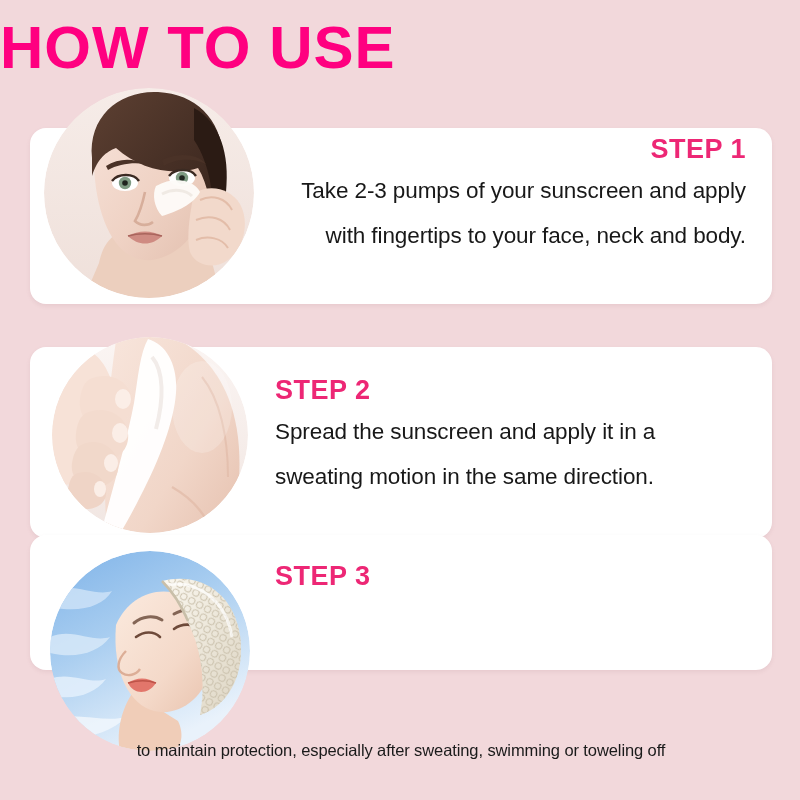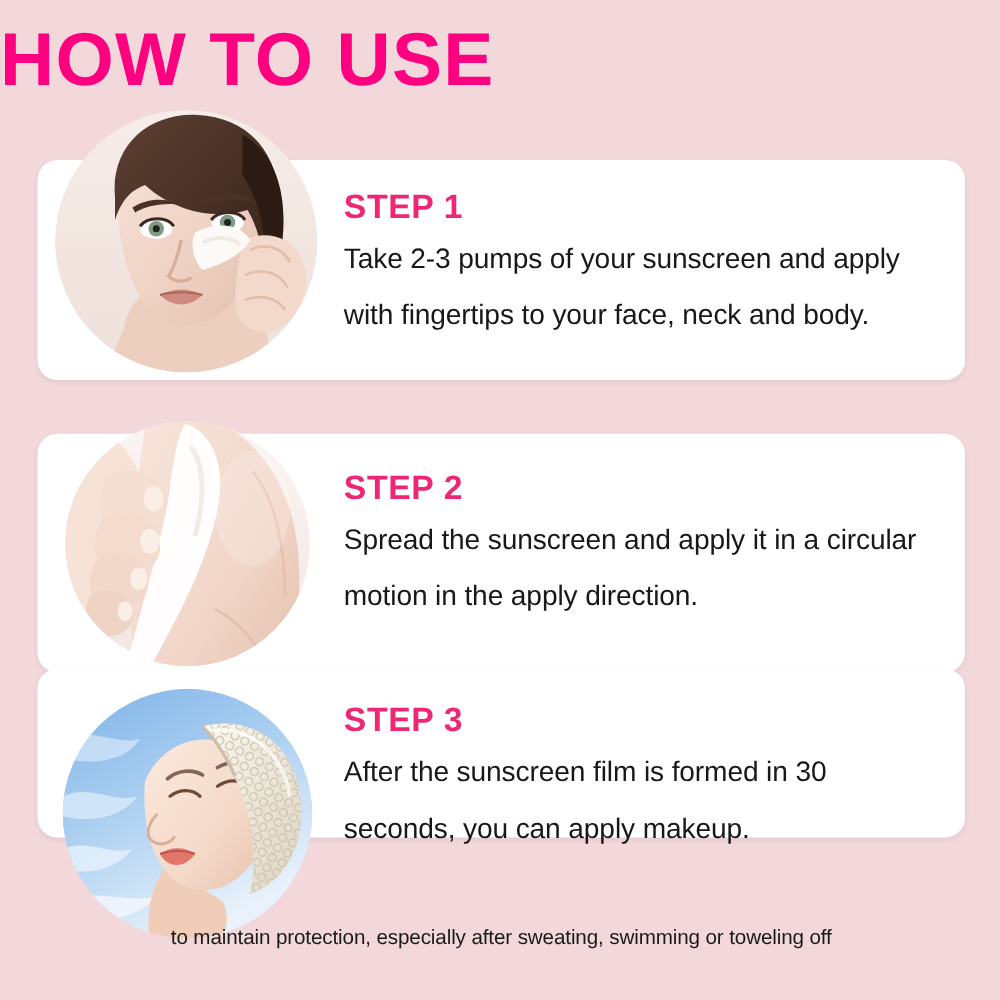--- a/index.html
+++ b/index.html
@@ -62,21 +62,21 @@
     margin: 0 0 4px 0;
     line-height: 30px;
   }
   .step-body {
     font-size: 22.5px;
     line-height: 45px;
     color: #181818;
     margin: 0;
     letter-spacing: -0.1px;
   }
-  #card-1 .step-text { top: 22px; }
+  #card-1 .step-text { top: 6px; text-align: right; }
   #card-2 .step-text { top: 28px; }
   #card-3 .step-text { top: 26px; }
 
   
   .photo {
     position: absolute;
     border-radius: 50%;
     overflow: hidden;
   }
   .photo svg { display: block; }
@@ -173,21 +173,21 @@
 
         <path d="M112 98 C130 88 150 92 156 104 C150 116 132 124 118 128 C110 120 108 106 112 98 Z" fill="#fdfbf8" opacity="0.96"></path>
         <path d="M118 106 C130 100 142 102 148 108" stroke="#f0eae4" stroke-width="3" fill="none"></path>
       </g>
     </svg>
   </div>
 
   <div class="card" id="card-2">
     <div class="step-text">
       <p class="step-label">STEP 2</p>
-      <p class="step-body">Spread the sunscreen and apply it in a circular motion in the apply direction.</p>
+      <p class="step-body">Spread the sunscreen and apply it in a sweating motion in the same direction.</p>
     </div>
   </div>
 
   <div class="photo" id="photo-2">
     <svg width="196" height="196" viewBox="0 0 196 196">
       <defs>
         <clipPath id="c2">
             <circle cx="98" cy="98" r="98"></circle>
           </clipPath>
         <linearGradient id="skin2" x1="0" y1="0" x2="1" y2="1">
@@ -223,21 +223,20 @@
         <ellipse cx="48" cy="152" rx="6" ry="8" fill="#fbeee7"></ellipse>
 
         <ellipse cx="150" cy="70" rx="30" ry="46" fill="#ffffff" opacity="0.2"></ellipse>
       </g>
     </svg>
   </div>
 
   <div class="card" id="card-3">
     <div class="step-text">
       <p class="step-label">STEP 3</p>
-      <p class="step-body">After the sunscreen film is formed in 30 seconds, you can apply makeup.</p>
     </div>
   </div>
 
   <div class="photo" id="photo-3">
     <svg width="200" height="200" viewBox="0 0 200 200">
       <defs>
         <clipPath id="c3">
             <circle cx="100" cy="100" r="100"></circle>
           </clipPath>
         <linearGradient id="bg3" x1="0" y1="0" x2="0.5" y2="1">

